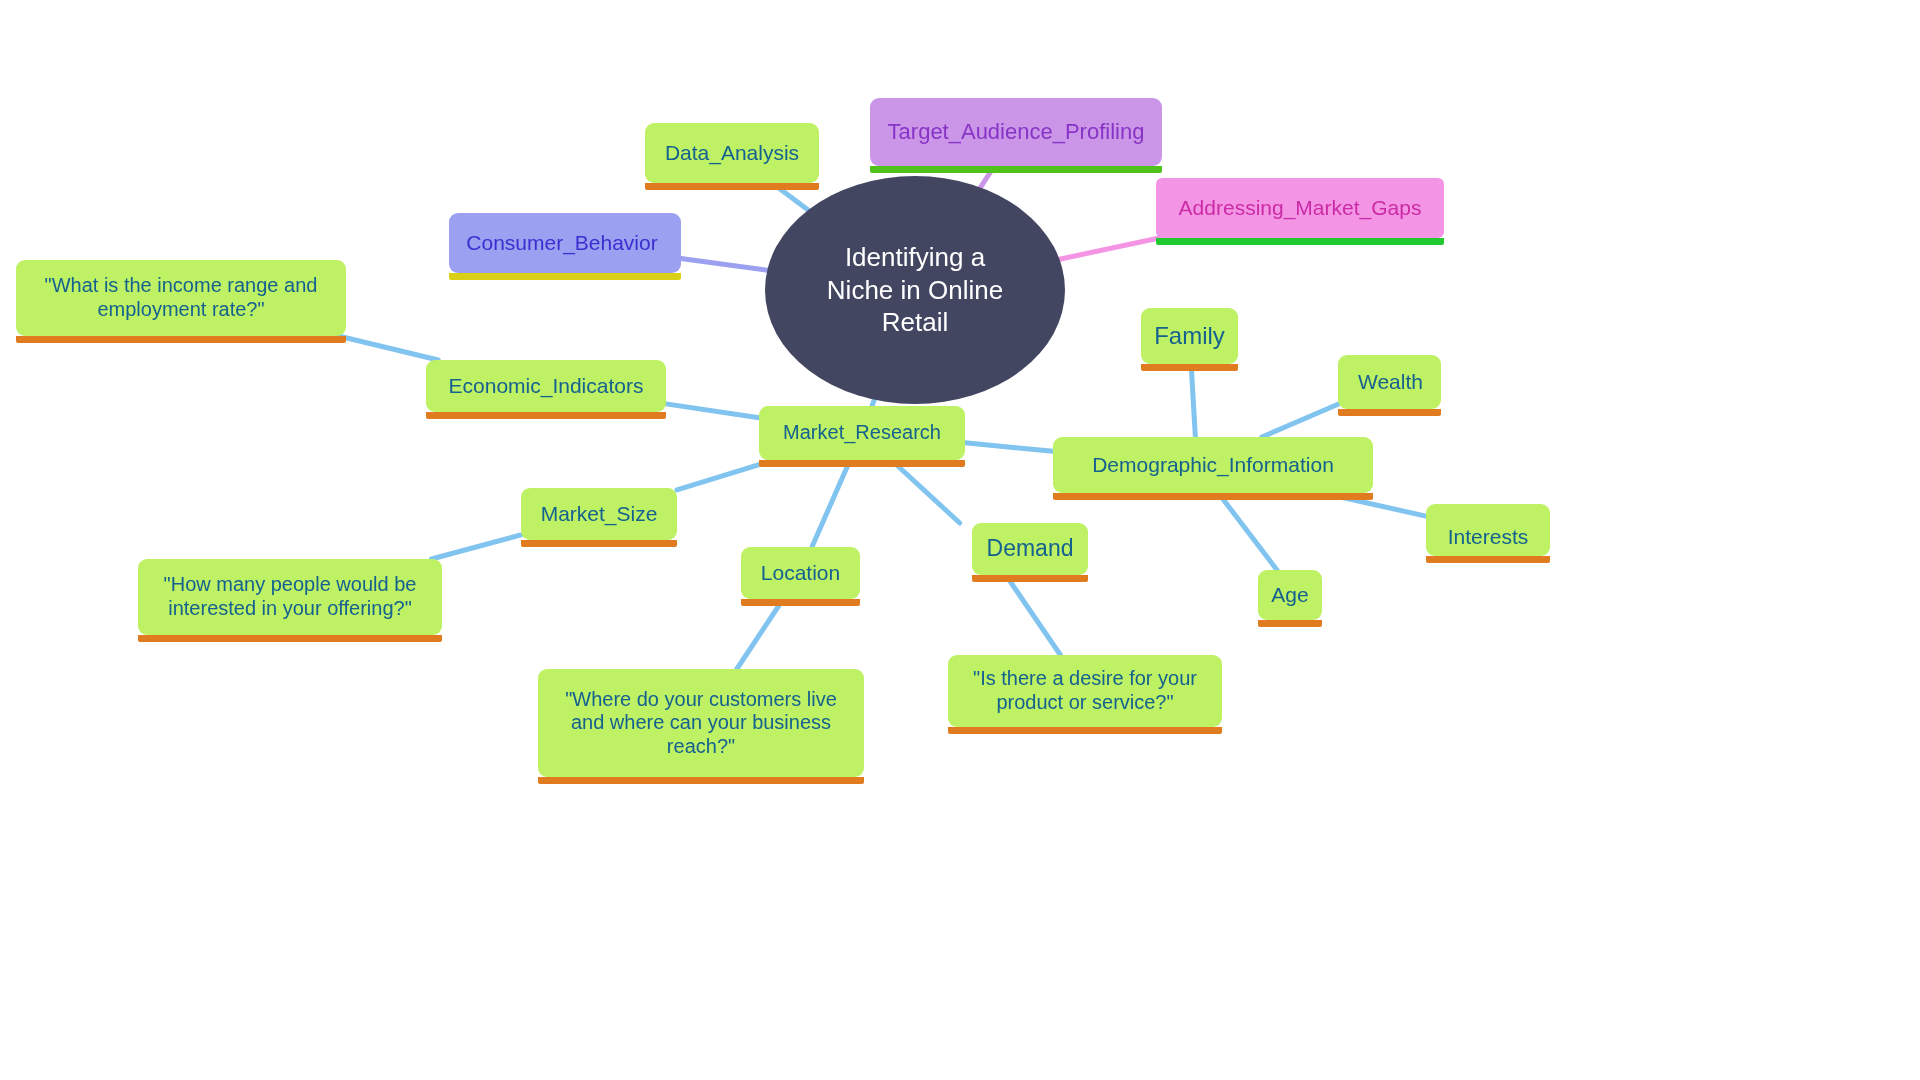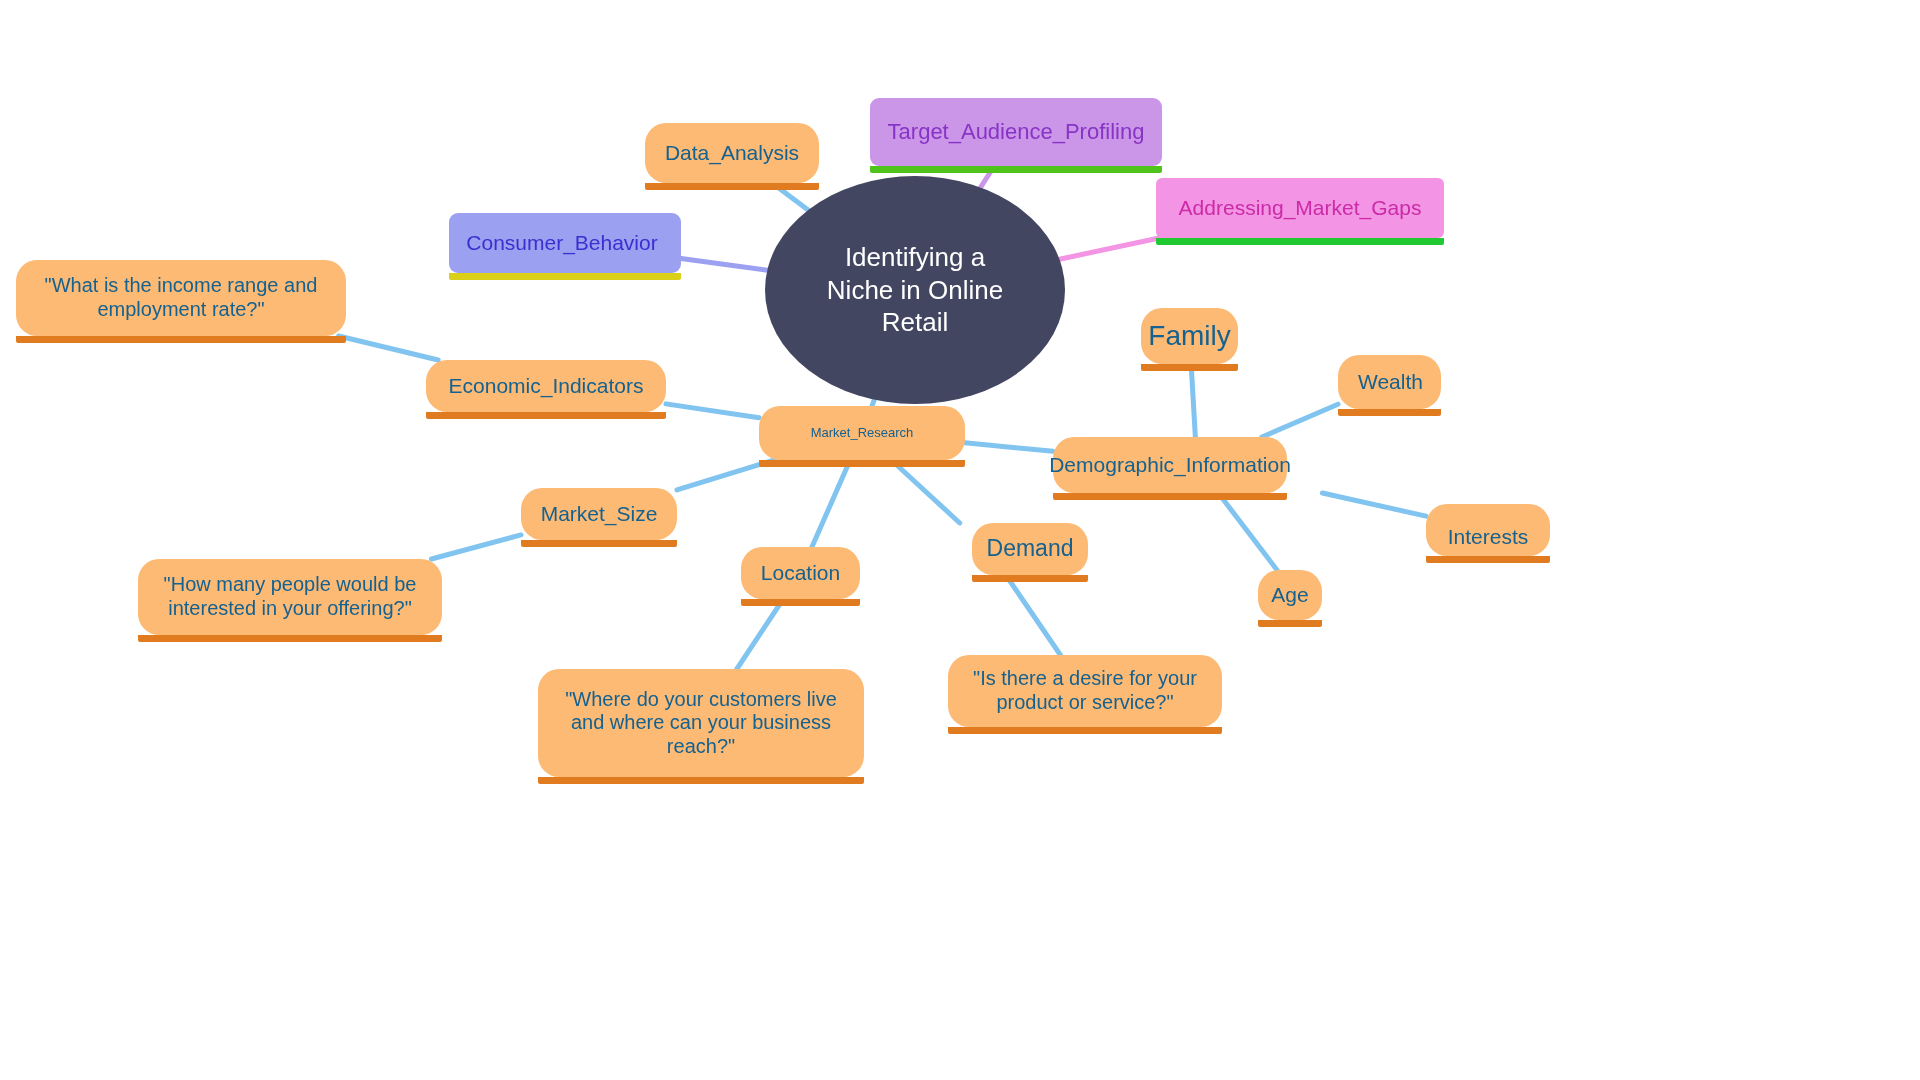--- a/index.html
+++ b/index.html
@@ -16,21 +16,21 @@
     display:flex;align-items:center;justify-content:center;
     text-align:center;
     border-radius:9px;
     line-height:1.18;
     white-space:pre-line;
     padding:6px 14px;
   }
   .node .underline{
     position:absolute;left:0;right:0;bottom:-7px;height:7px;border-radius:0 0 2px 2px;
   }
-  .node-blue{background:#fdba74;color:#15618F;border-radius:21px;}
+  .node-blue{background:#bef264;color:#15618F;}
   .node-blue .underline{background:#E07B20;}
   .node-peri{background:#9CA0F0;color:#3B2FD0;}
   .node-peri .underline{background:#DBD018;}
   .node-purple{background:#CB96E8;color:#8734C6;}
   .node-purple .underline{background:#4FC21B;}
   .node-pink{background:#F394E4;color:#CB2BA6;}
   .node-pink .underline{background:#21C931;}
 
   .center-node{
     position:absolute;
@@ -72,24 +72,24 @@
   <div class="center-node" id="center-node" style="left: 765px; top: 176px; width: 300px; height: 228px; background: rgb(67, 70, 97); color: rgb(255, 255, 255);">
     <span>Identifying a Niche in Online Retail</span>
   </div>
 <div class="node node-blue" style="left: 645px; top: 123px; width: 174px; height: 60px; font-size: 21px;"><span>Data_Analysis</span><span class="underline"></span></div>
     <div class="node node-purple" style="left: 870px; top: 98px; width: 292px; height: 68px; font-size: 22px;"><span>Target_Audience_Profiling</span><span class="underline"></span></div>
     <div class="node node-pink" style="left: 1156px; top: 178px; width: 288px; height: 60px; font-size: 21px; border-radius: 6px;"><span>Addressing_Market_Gaps</span><span class="underline"></span></div>
     <div class="node node-peri" style="left: 449px; top: 213px; width: 232px; height: 60px; font-size: 21px; padding-left: 8px;"><span>Consumer_Behavior</span><span class="underline"></span></div>
     <div class="node node-blue" style="left: 16px; top: 260px; width: 330px; height: 76px; font-size: 20px;"><span>"What is the income range and
 employment rate?"</span><span class="underline"></span></div>
     <div class="node node-blue" style="left: 426px; top: 360px; width: 240px; height: 52px; font-size: 21px;"><span>Economic_Indicators</span><span class="underline"></span></div>
-    <div class="node node-blue" style="left: 759px; top: 406px; width: 206px; height: 54px; font-size: 13px;"><span>Market_Research</span><span class="underline"></span></div>
-    <div class="node node-blue" style="left: 1141px; top: 308px; width: 97px; height: 56px; font-size: 28px;"><span>Family</span><span class="underline"></span></div>
+    <div class="node node-blue" style="left: 759px; top: 406px; width: 206px; height: 54px; font-size: 20px;"><span>Market_Research</span><span class="underline"></span></div>
+    <div class="node node-blue" style="left: 1141px; top: 308px; width: 97px; height: 56px; font-size: 24px;"><span>Family</span><span class="underline"></span></div>
     <div class="node node-blue" style="left: 1338px; top: 355px; width: 103px; height: 54px; font-size: 21px; padding-left: 16px;"><span>Wealth</span><span class="underline"></span></div>
-    <div class="node node-blue" style="left: 1053px; top: 437px; width: 234px; height: 56px; font-size: 21px; text-align: right;"><span>Demographic_Information</span><span class="underline"></span></div>
+    <div class="node node-blue" style="left: 1053px; top: 437px; width: 320px; height: 56px; font-size: 21px; text-align: right;"><span>Demographic_Information</span><span class="underline"></span></div>
     <div class="node node-blue" style="left: 1426px; top: 504px; width: 124px; height: 52px; font-size: 21px; align-items: flex-end;"><span>Interests</span><span class="underline"></span></div>
     <div class="node node-blue" style="left: 521px; top: 488px; width: 156px; height: 52px; font-size: 21px;"><span>Market_Size</span><span class="underline"></span></div>
     <div class="node node-blue" style="left: 741px; top: 547px; width: 119px; height: 52px; font-size: 21px;"><span>Location</span><span class="underline"></span></div>
     <div class="node node-blue" style="left: 972px; top: 523px; width: 116px; height: 52px; font-size: 23px;"><span>Demand</span><span class="underline"></span></div>
     <div class="node node-blue" style="left: 1258px; top: 570px; width: 64px; height: 50px; font-size: 21px;"><span>Age</span><span class="underline"></span></div>
     <div class="node node-blue" style="left: 138px; top: 559px; width: 304px; height: 76px; font-size: 20px;"><span>"How many people would be
 interested in your offering?"</span><span class="underline"></span></div>
     <div class="node node-blue" style="left: 538px; top: 669px; width: 326px; height: 108px; font-size: 20px;"><span>"Where do your customers live
 and where can your business
 reach?"</span><span class="underline"></span></div>

